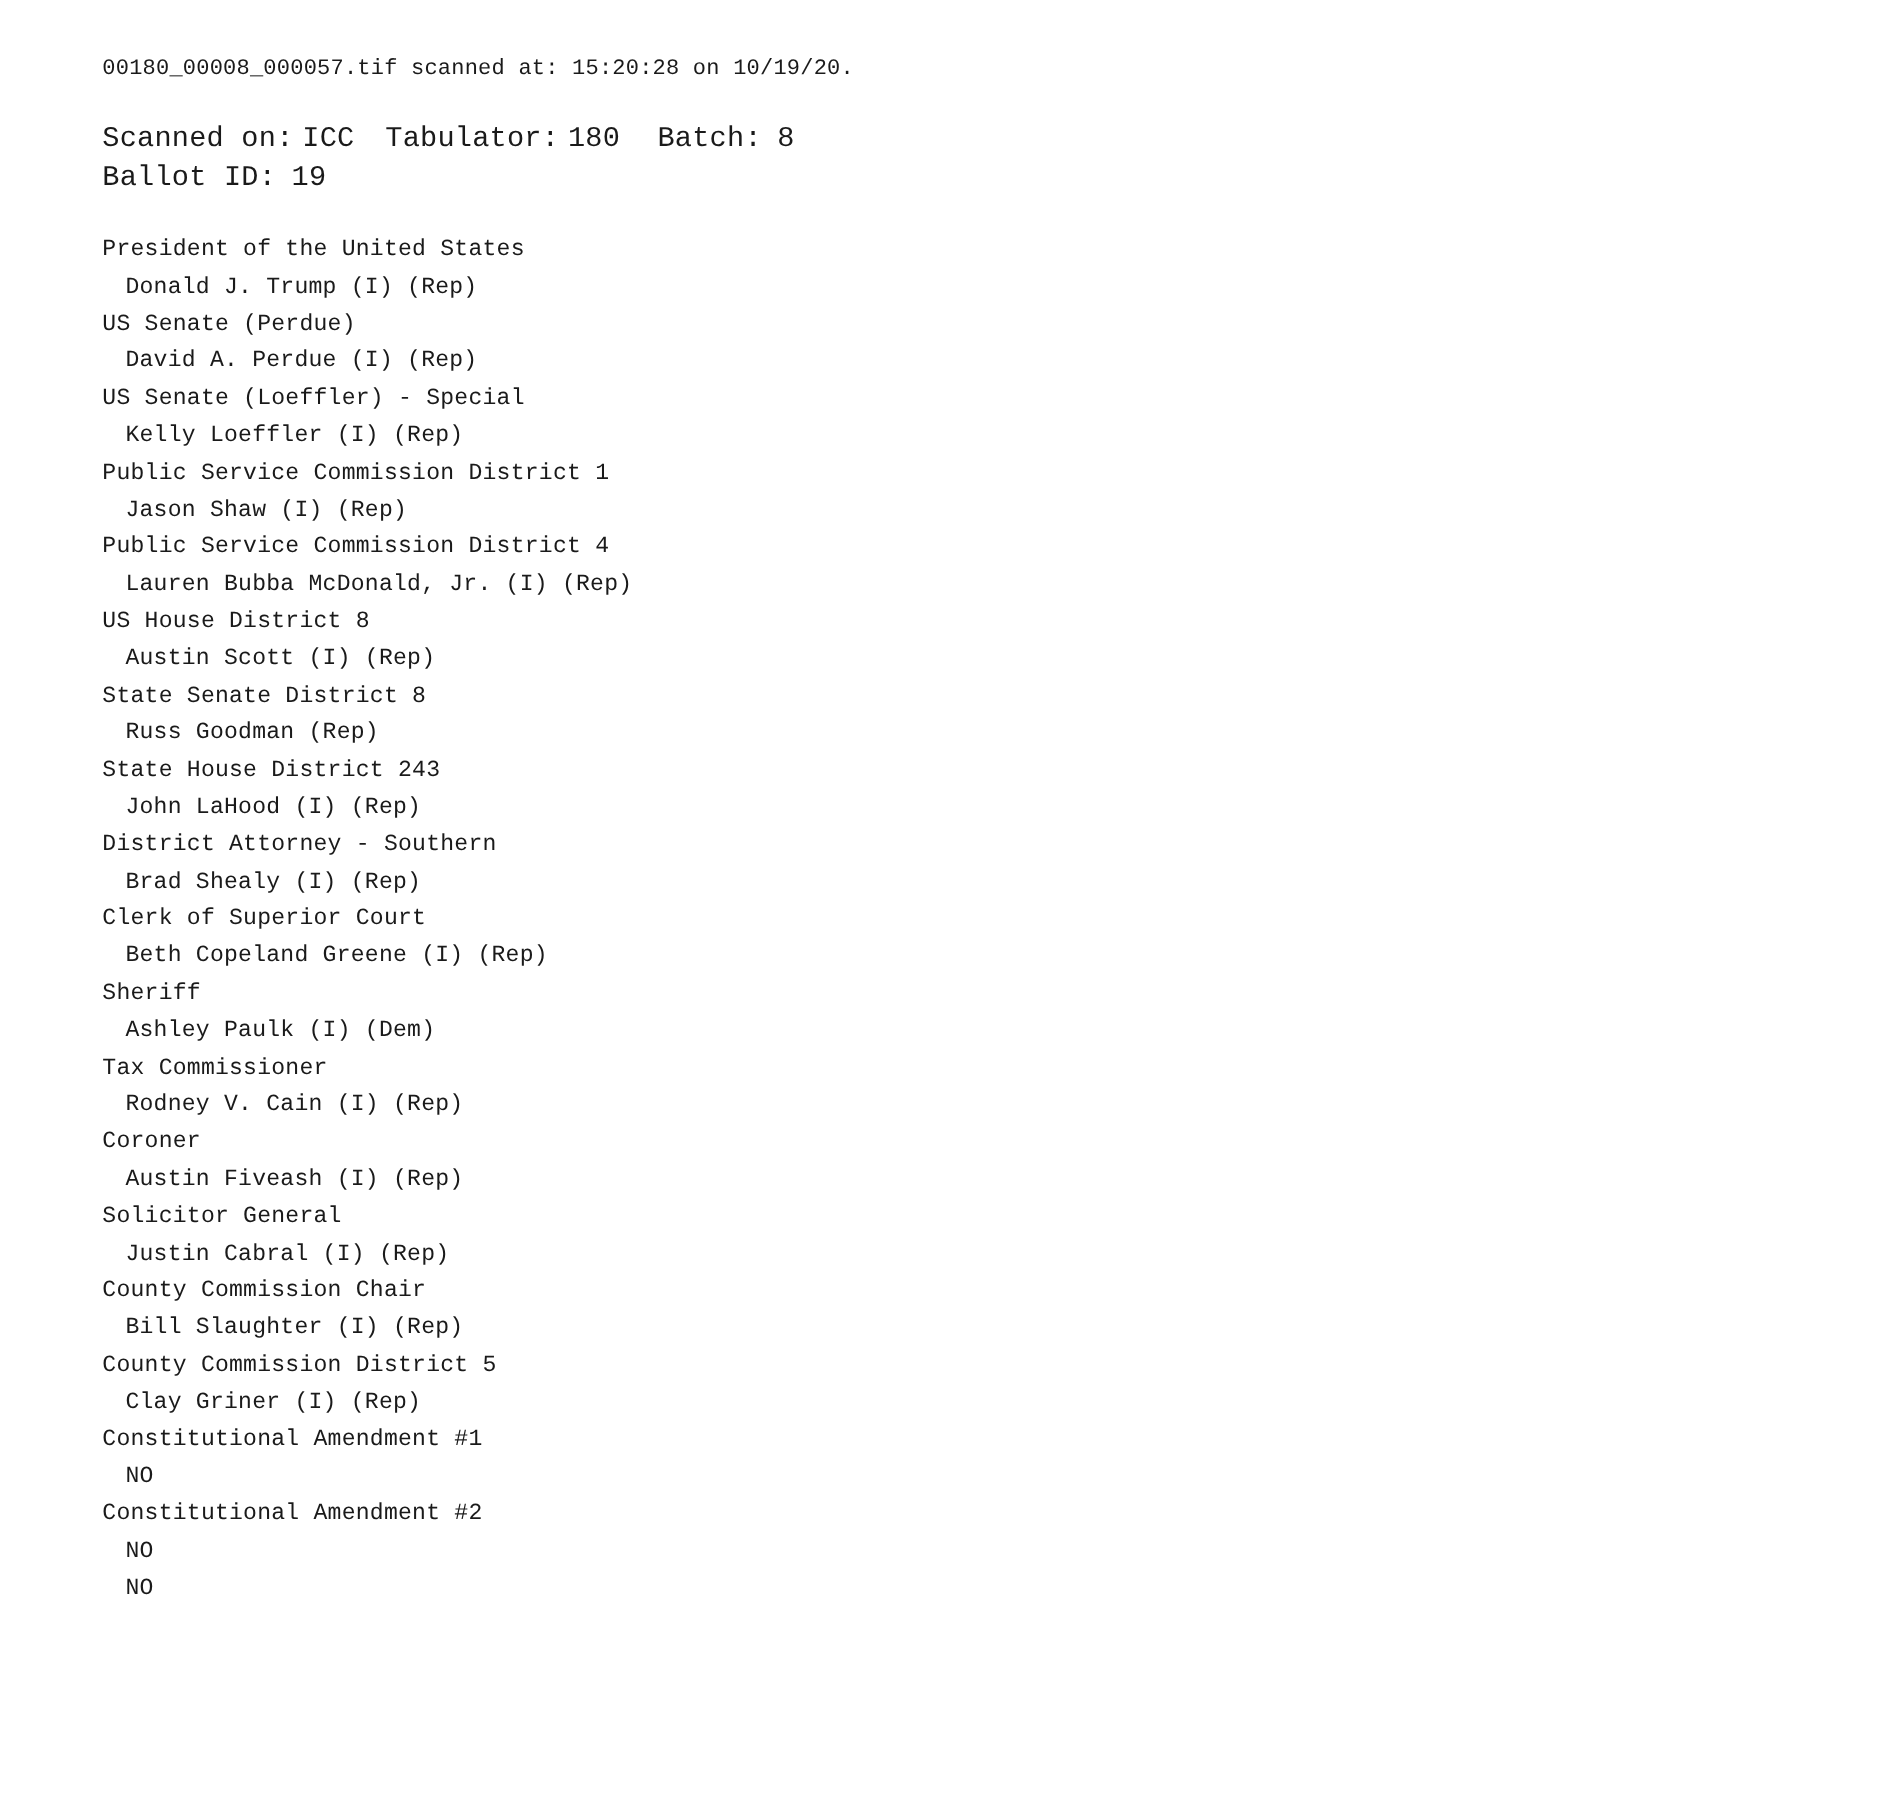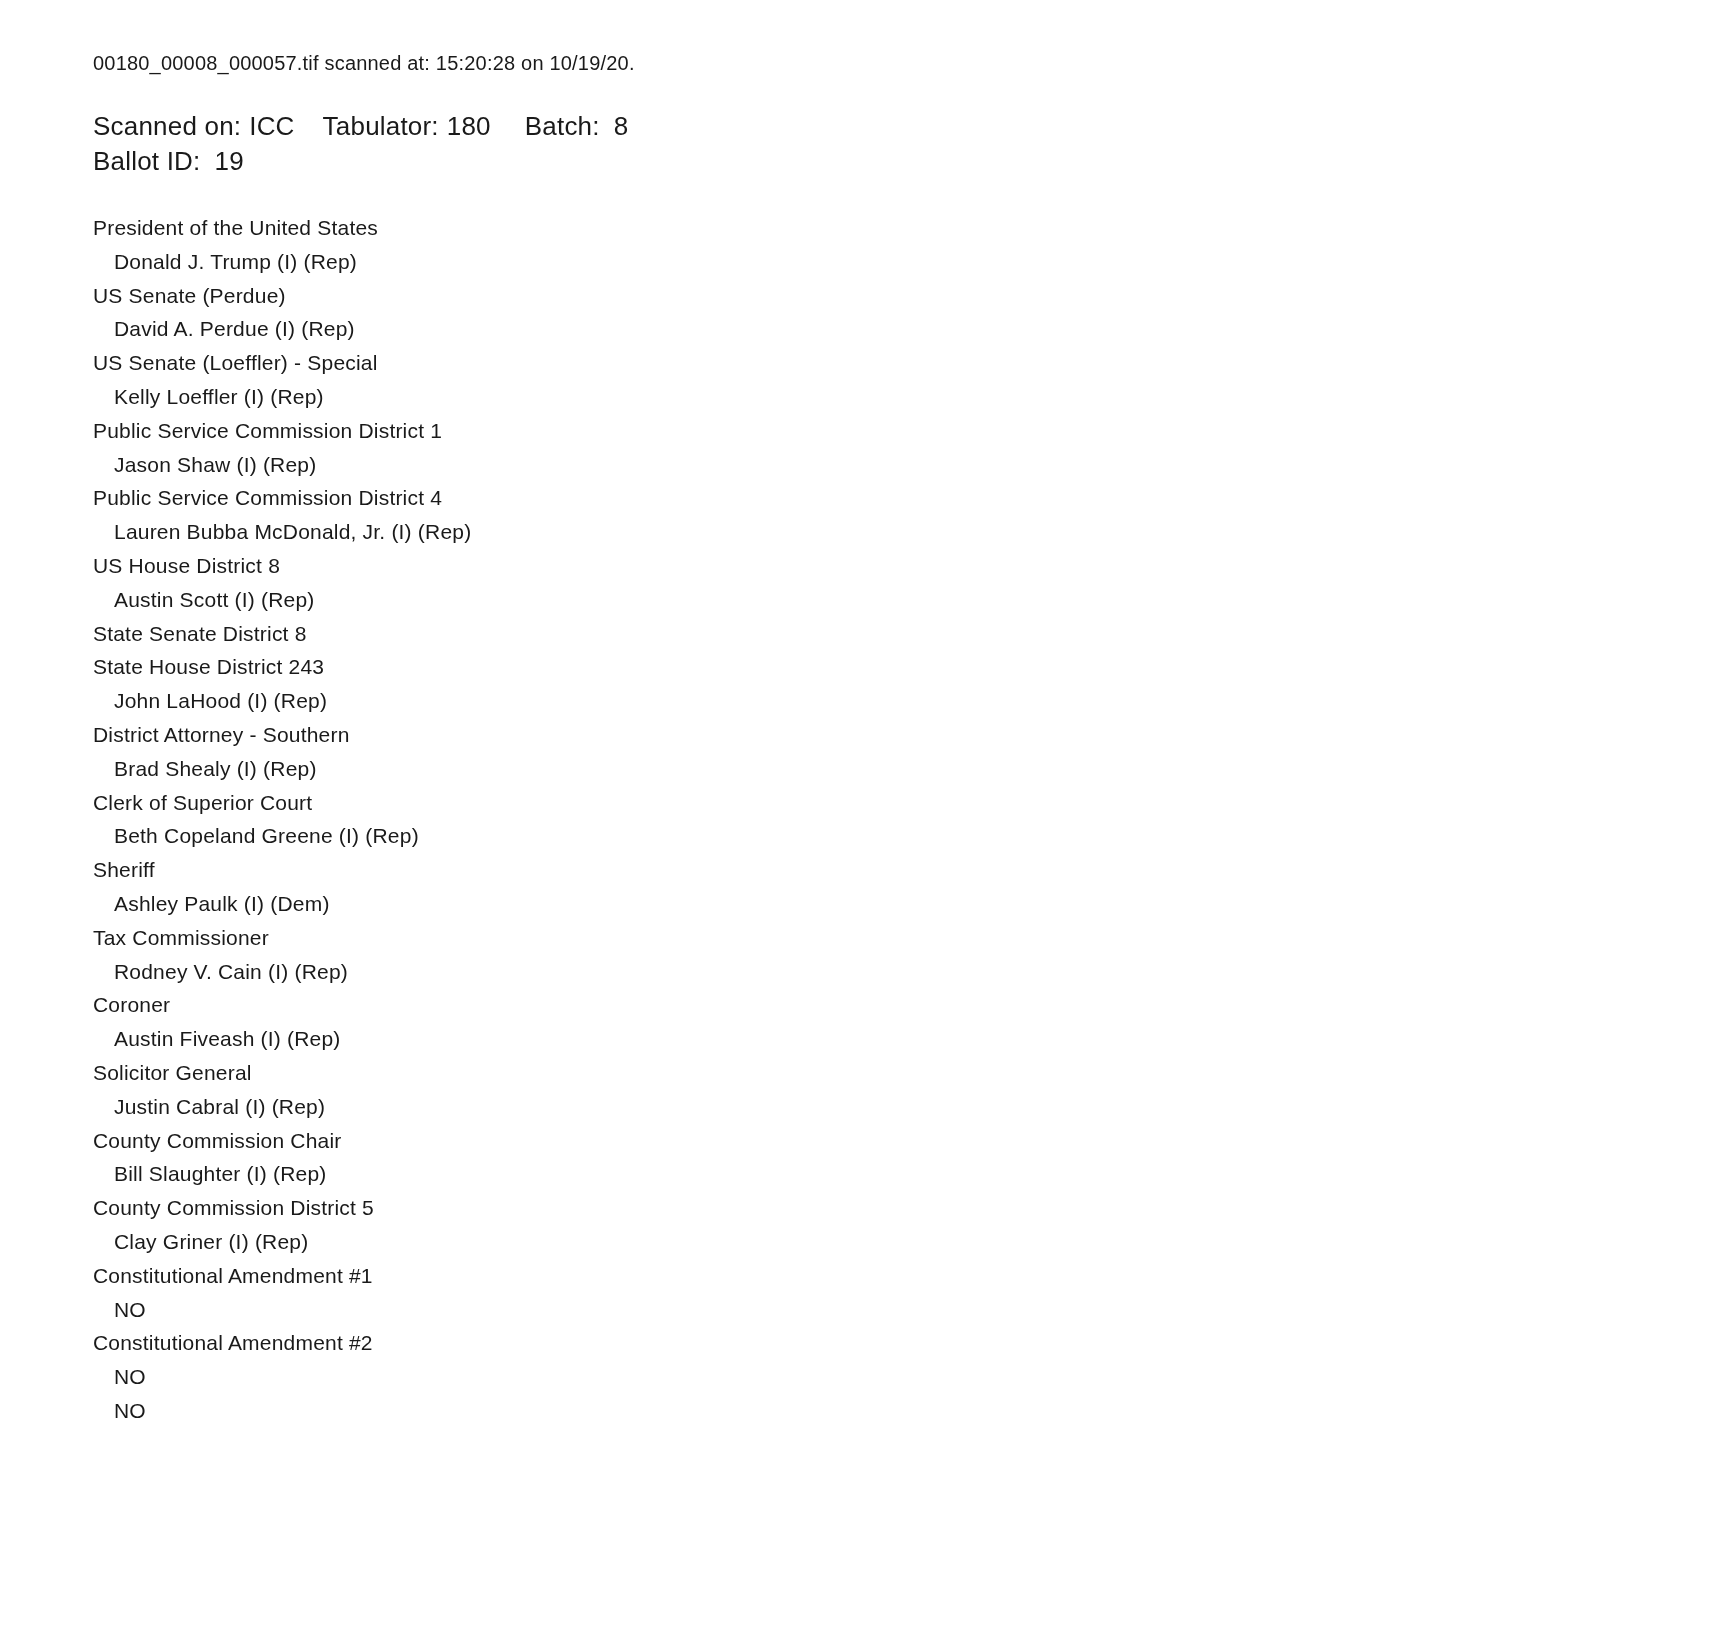--- a/index.html
+++ b/index.html
@@ -1,15 +1,15 @@
 <!DOCTYPE html>
 <html><head>
 <meta charset="utf-8">
 <style>
-  * { margin: 0; padding: 0; box-sizing: border-box; }
+  * { margin: 0; padding: 0; box-sizing: border-box; font-family: Liberation Mono, monospace; }
   html, body {
     background: #ffffff;
     font-family: "Liberation Sans", sans-serif;
     color: #1a1a1a;
   }
   .page {
     width: 1716px;
     height: 1648px;
     background: #ffffff;
     padding: 50px 60px 40px 93px;
@@ -68,20 +68,21 @@
       <div class="contest-selection">David A. Perdue (I) (Rep)</div>
       <div class="contest-title">US Senate (Loeffler) - Special</div>
       <div class="contest-selection">Kelly Loeffler (I) (Rep)</div>
       <div class="contest-title">Public Service Commission District 1</div>
       <div class="contest-selection">Jason Shaw (I) (Rep)</div>
       <div class="contest-title">Public Service Commission District 4</div>
       <div class="contest-selection">Lauren Bubba McDonald, Jr. (I) (Rep)</div>
       <div class="contest-title">US House District 8</div>
       <div class="contest-selection">Austin Scott (I) (Rep)</div>
       <div class="contest-title">State Senate District 8</div>
+      <div class="contest-selection">Russ Goodman (Rep)</div>
       <div class="contest-title">State House District 243</div>
       <div class="contest-selection">John LaHood (I) (Rep)</div>
       <div class="contest-title">District Attorney - Southern</div>
       <div class="contest-selection">Brad Shealy (I) (Rep)</div>
       <div class="contest-title">Clerk of Superior Court</div>
       <div class="contest-selection">Beth Copeland Greene (I) (Rep)</div>
       <div class="contest-title">Sheriff</div>
       <div class="contest-selection">Ashley Paulk (I) (Dem)</div>
       <div class="contest-title">Tax Commissioner</div>
       <div class="contest-selection">Rodney V. Cain (I) (Rep)</div>

